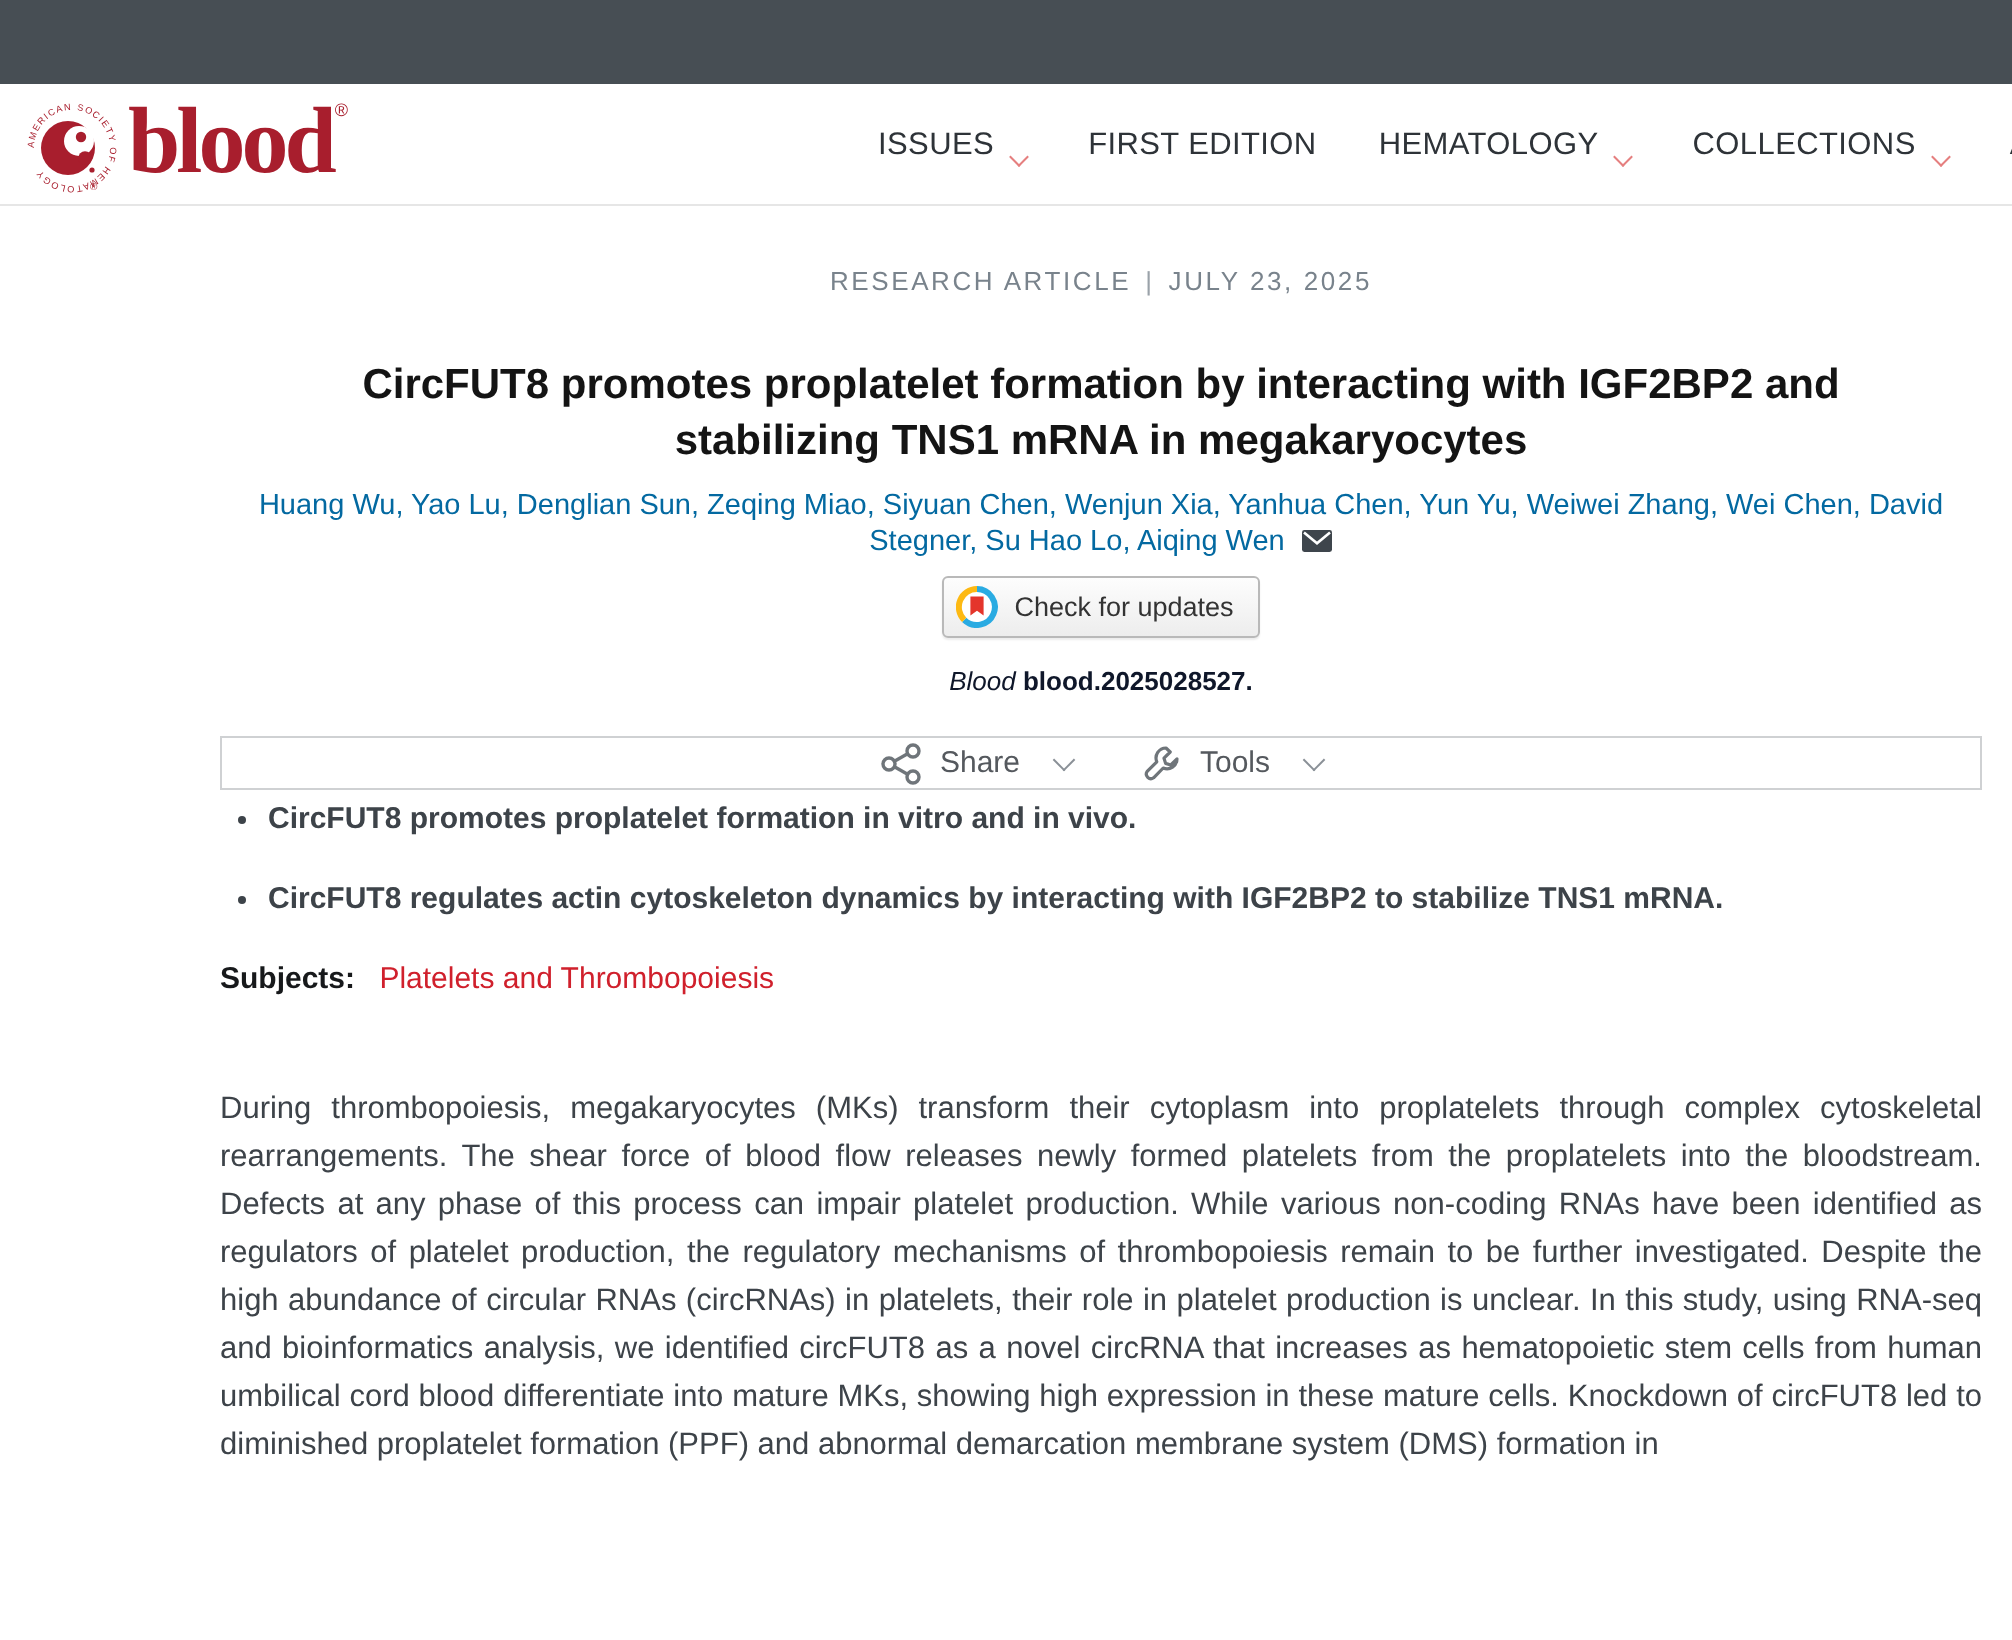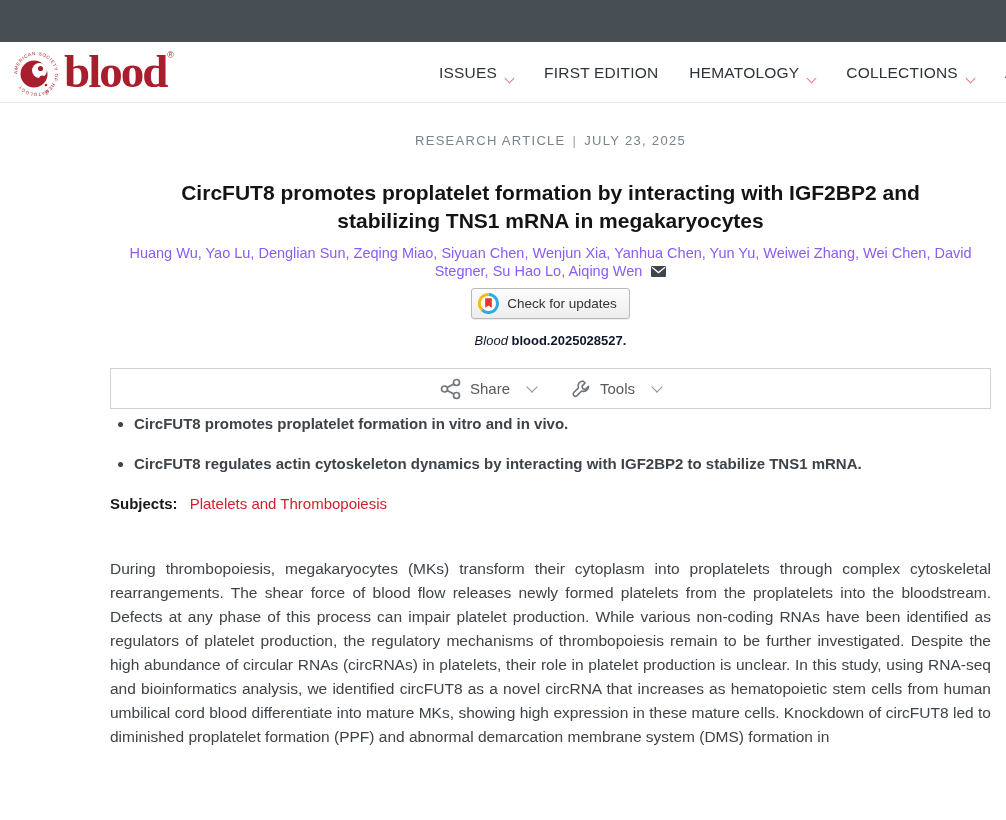--- a/index.html
+++ b/index.html
@@ -21,35 +21,35 @@
   .chev.gray { border-color:#8a9097; width:8px; height:8px; margin-left:10px; }
 
   
   .content { margin-left:110px; width:881px; }
 
   .kicker { margin-top:30px; text-align:center; font-size:13px; letter-spacing:1.3px; color:#79838c; }
   .kicker .sep { margin:0 7px; color:#9aa2a9; }
 
   .title { margin:31px auto 0; max-width:820px; text-align:center; font-size:21px; line-height:28px; font-weight:bold; color:#141414; }
 
-  .authors { margin:9px auto 0; text-align:center; font-size:14.5px; line-height:18px; color:#8b5cf6; }
+  .authors { margin:9px auto 0; text-align:center; font-size:14.5px; line-height:18px; color:#0369a1; }
   .env-icon { display:inline-block; vertical-align:-1px; margin-left:5px; }
 
   .crossmark-row { margin-top:7px; text-align:center; }
   .crossmark-btn { display:inline-flex; align-items:center; gap:8px; padding:4px 12px 4px 6px; background:linear-gradient(#fdfdfd,#ededed); border:1px solid #b9b9b9; border-radius:3px; font-size:13.5px; color:#333; cursor:pointer; box-shadow:0 1px 1px rgba(0,0,0,.08); font-family:"Liberation Sans",sans-serif; }
 
   .citation { margin-top:14px; text-align:center; font-size:13px; color:#0f172a; }
   .citation .jname { font-style:italic; }
   .citation .jid { font-weight:bold; }
 
   .doi-row { position:relative; margin-top:9px; height:20px; }
   .doi-link { display:block; text-align:center; font-size:15px; color:#d41f2c; text-decoration:none; cursor:pointer; }
   .history-link { position:absolute; right:15px; top:1px; font-size:14px; color:#d41f2c; text-decoration:none; cursor:pointer; display:inline-flex; align-items:center; gap:6px; }
 
-  .share-bar { margin-top:20px; height:41px; border:1px solid #cfd1d3; background:#fff; display:flex; align-items:center; justify-content:center; gap:34px; }
+  .share-bar { margin-top:20px; height:27px; border:1px solid #cfd1d3; background:#fff; display:flex; align-items:center; justify-content:center; gap:34px; }
   .tool-group { display:inline-flex; align-items:center; gap:8px; font-size:15px; color:#55595e; cursor:pointer; }
 
   .kp-heading { margin-top:29px; font-size:19.5px; font-weight:bold; color:#17191b; }
   .kp-list { margin-top:3px; padding-left:24px;font-weight:bold; }
   .kp-list li { font-size:15px; line-height:24px; color:#3d4349; margin-bottom:16px; }
 
   .subjects { margin-top:19px; font-size:15px; color:#17191b; }
   .subjects .lbl { font-weight:bold; margin-right:8px; }
   .subject-link { color:#d0202c; text-decoration:none; cursor:pointer; }
 

